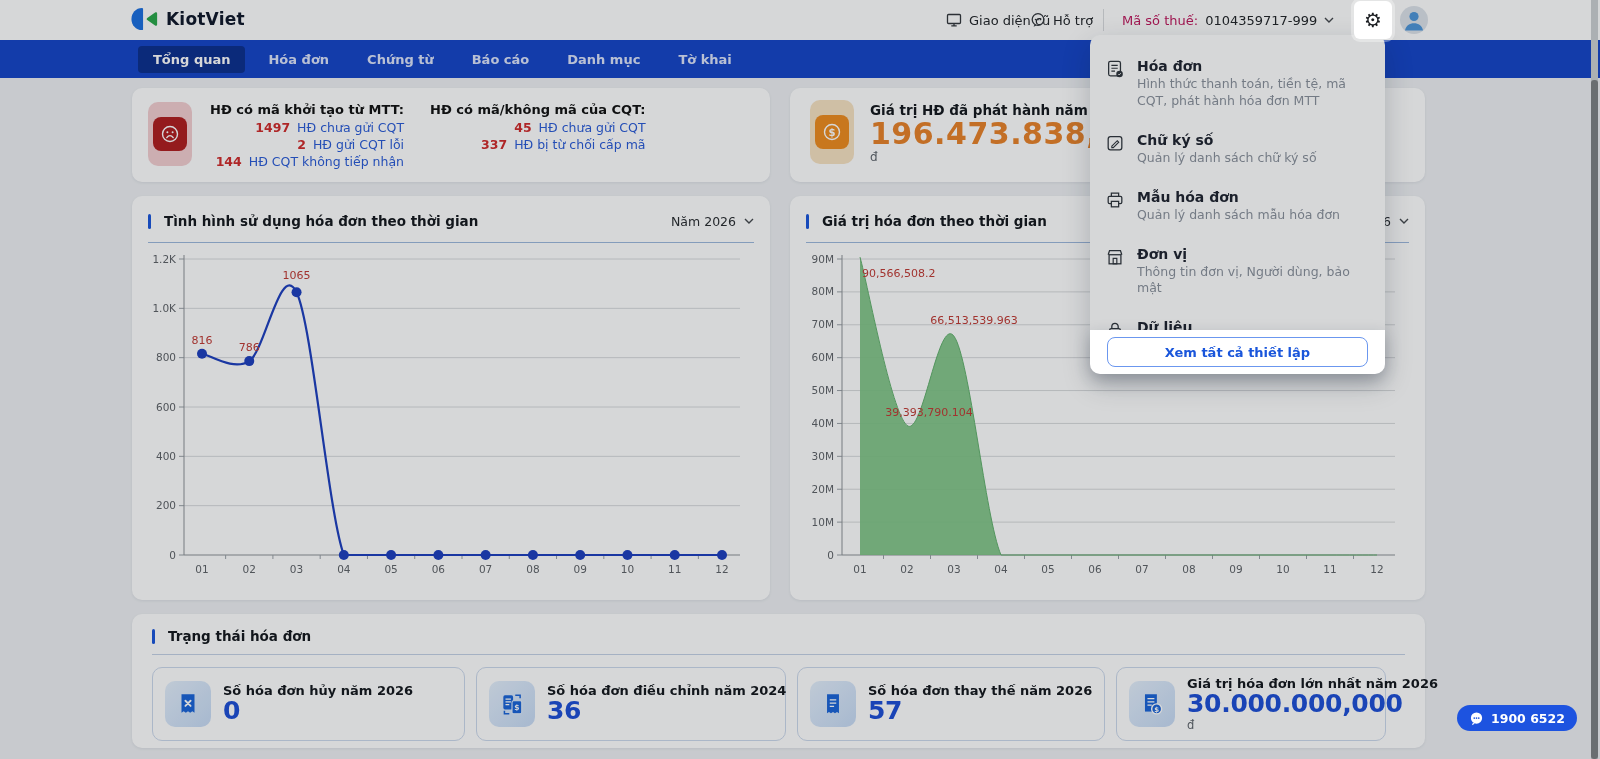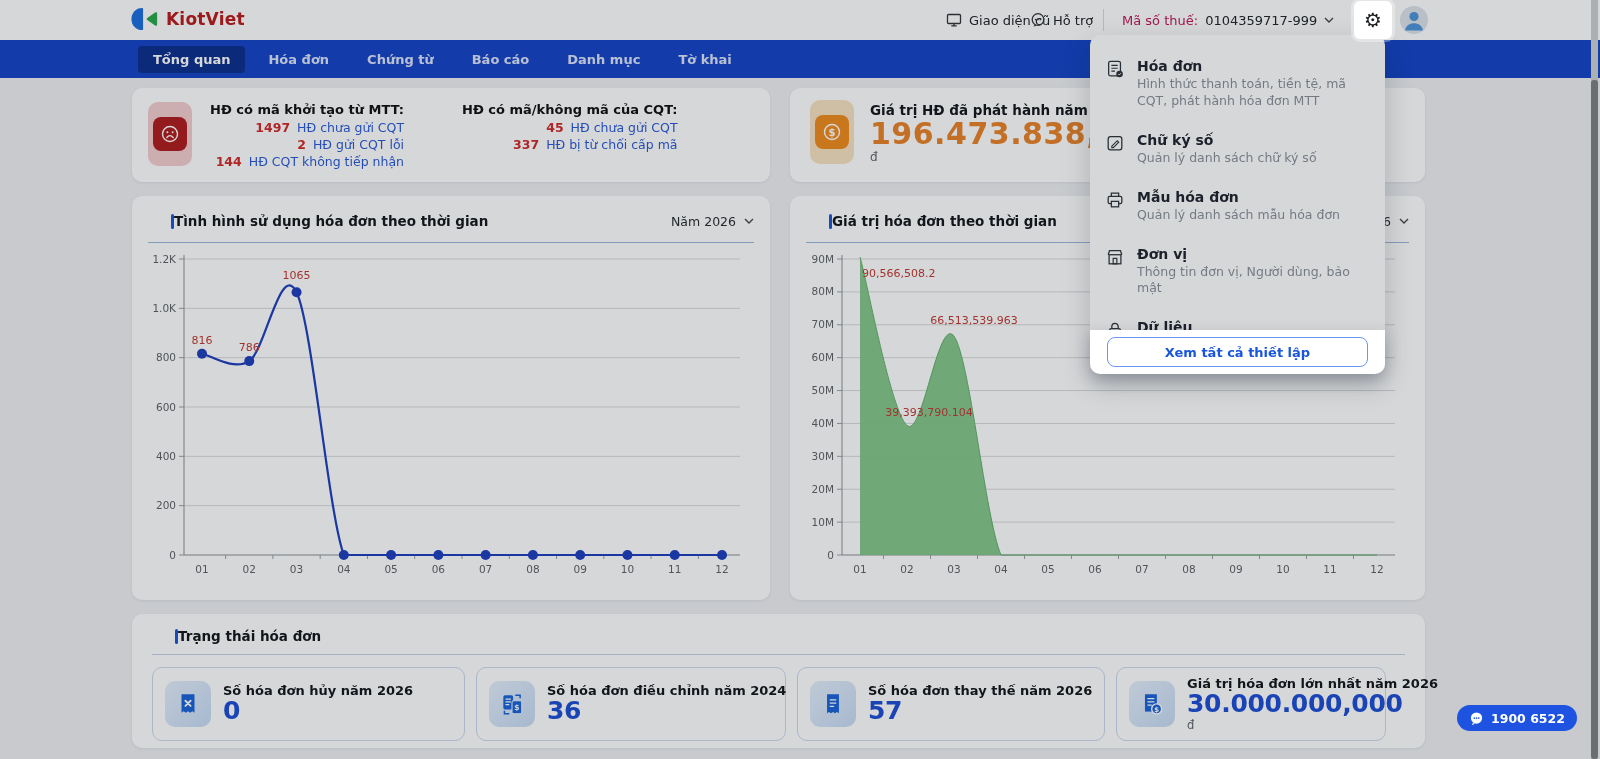--- a/index.html
+++ b/index.html
@@ -4,44 +4,44 @@
 <style>
   * { margin:0; padding:0; box-sizing:border-box; }
   html,body { background:#555; }
   .screen {
     position:relative; width:1600px; height:759px; overflow:hidden;
     font-family:"DejaVu Sans","Liberation Sans",sans-serif; background:#eef0f3; color:#1c1e21;
   }
   
   .topbar { position:absolute; top:0; left:0; right:0; height:40px; background:#fff; z-index:2; }
   .brand { position:absolute; left:130px; top:6px; display:flex; align-items:center; gap:8px; }
-  .brand-name { font-size:17px; font-weight:bold; color:#b91c1c; letter-spacing:.2px; }
+  .brand-name { font-size:17px; font-weight:bold; color:#0f172a; letter-spacing:.2px; }
   .tb-item { position:absolute; top:0; height:40px; display:flex; align-items:center; gap:7px; font-size:13px; color:#23262a; cursor:pointer; }
   .tb-sep { position:absolute; top:9px; left:1103px; width:1px; height:22px; background:#d9dbde; }
   .caret { width:10px; height:6px; }
   .avatar { position:absolute; left:1400px; top:6px; width:28px; height:28px; border-radius:50%; background:#dde3ea; overflow:hidden; }
   
   .navbar { position:absolute; top:40px; left:0; right:0; height:38px; background:#1545c8; display:flex; align-items:center; padding-left:138px; gap:8px; z-index:2; }
   .tab { padding:6px 15px; border-radius:4px; font-size:13px; font-weight:600; color:#dce4fa; cursor:pointer; white-space:nowrap; }
   .tab.active { background:#0c2f8f; color:#fff; }
   
   .card { position:absolute; background:#fff; border-radius:10px; box-shadow:0 1px 3px rgba(30,40,60,.08); }
   .icon-tile { border-radius:10px; display:flex; align-items:center; justify-content:center; flex:none; }
-  .accent-title { display:flex; align-items:center; gap:0; font-size:13.5px; font-weight:bold; color:#14181d;margin-left:23px; }
+  .accent-title { display:flex; align-items:center; gap:13px; font-size:13.5px; font-weight:bold; color:#14181d; }
   .accent-bar { width:3px; height:15px; background:#1a56db; border-radius:2px; }
   
   #alerts-card { left:132px; top:88px; width:638px; height:94px; padding:14px 16px; display:flex; gap:18px; }
   .alert-tile { width:44px; height:64px; background:#f3ced1; }
   .alert-badge { width:34px; height:34px; border-radius:8px; background:#b01d1f; display:flex; align-items:center; justify-content:center; }
   .alert-col { font-size:12.5px; }
   .alert-col h3 { font-size:13px; color:#111; margin-bottom:3px; }
   .alert-row { display:flex; gap:7px; margin-top:2px; cursor:pointer;justify-content:flex-end; }
   .alert-count { color:#d02b2b; font-weight:bold; }
   .alert-link { color:#2a5bd7; }
-  #alert-col2 { margin-left:40px; }
+  #alert-col2 { margin-left:8px; }
   
   #issued-card { left:790px; top:88px; width:635px; height:94px; padding:12px 20px; display:flex; gap:16px; }
   .issued-tile { width:44px; height:64px; background:#f7e2c2; }
   .issued-badge { width:34px; height:34px; border-radius:8px; background:#ef8c1f; display:flex; align-items:center; justify-content:center; }
   .issued-title { font-size:13.5px; font-weight:bold; color:#14181d; margin-top:2px; }
   .issued-value { font-size:30px; font-weight:bold; color:#e8832a; line-height:1.05; letter-spacing:.5px; }
   .issued-cur { font-size:12px; color:#60666d; }
   
   .chart-card { top:196px; height:404px; padding:12px 16px 0; }
   #chart-card-usage { left:132px; width:638px; }

